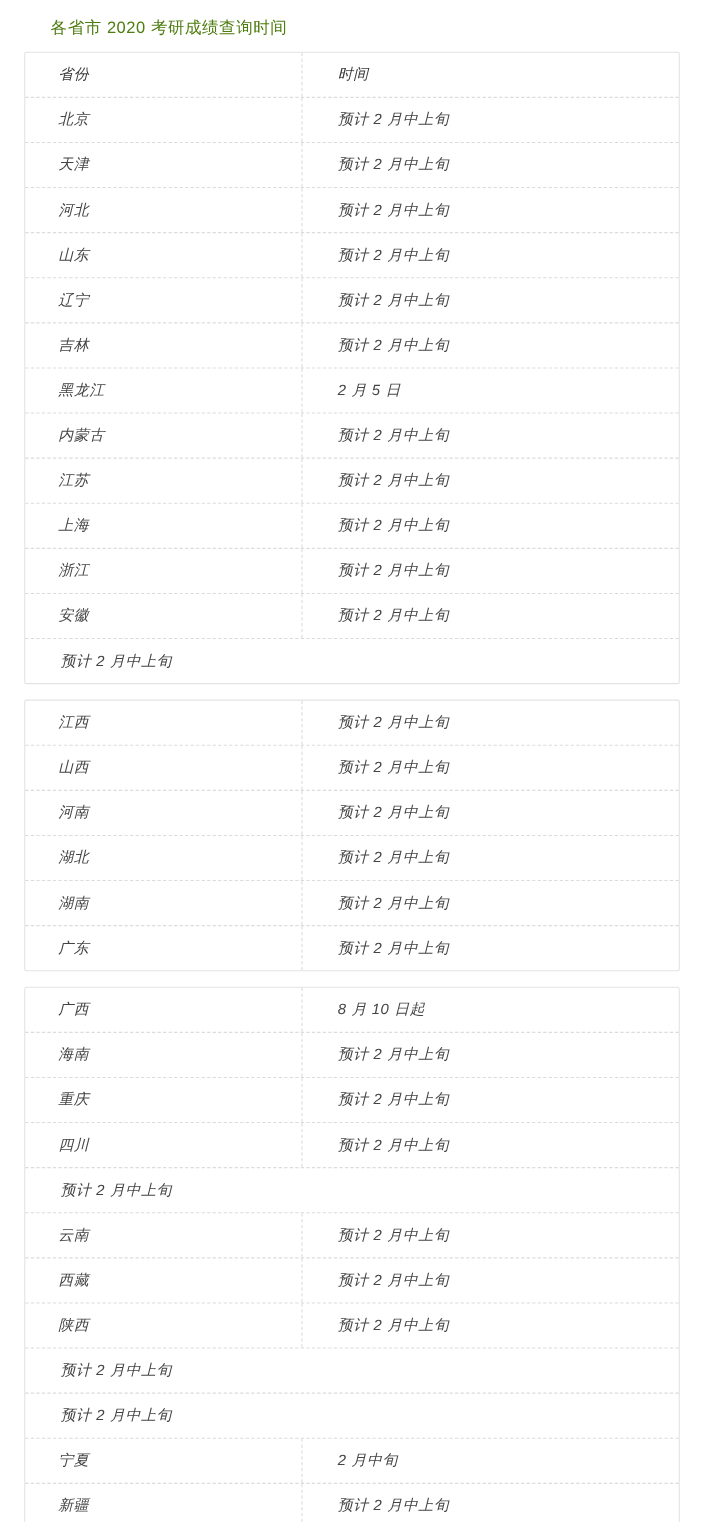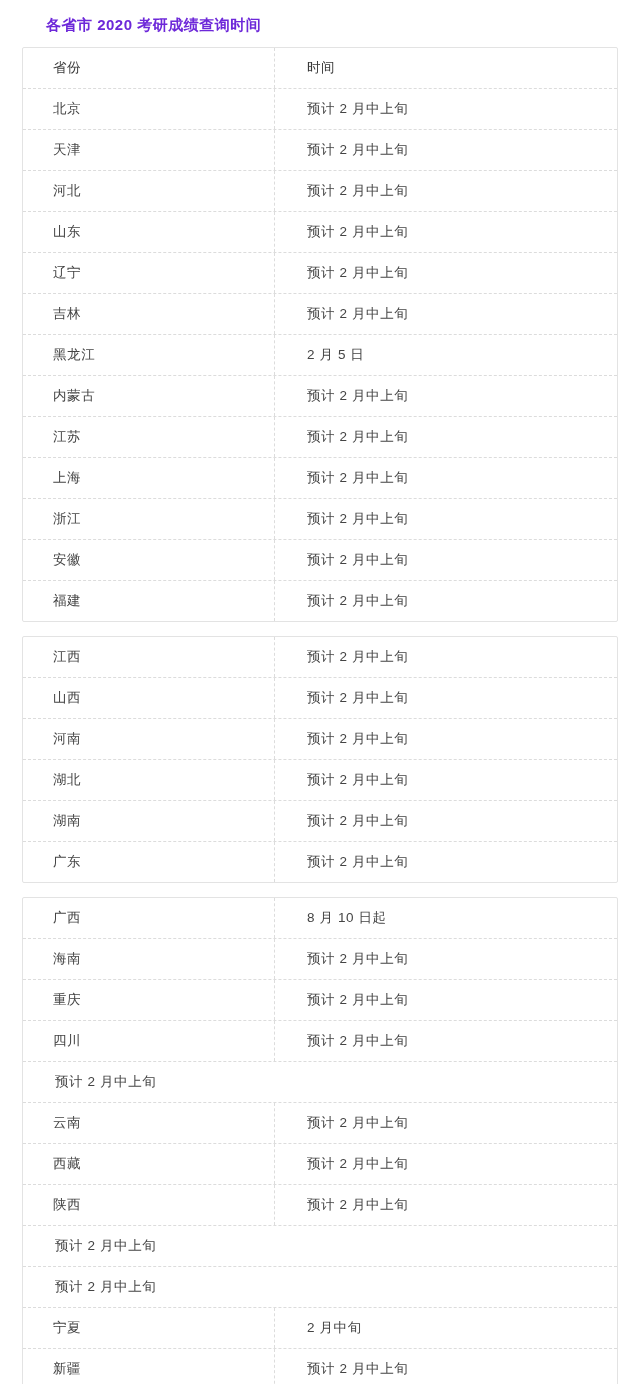--- a/index.html
+++ b/index.html
@@ -14,37 +14,38 @@
     color: #3c3c3c;
     -webkit-font-smoothing: antialiased;
   }
   .page {
     width: 640px;
     box-sizing: border-box;
     padding: 0;
   }
   .doc-title {
     font-size: 15px;
-    font-weight: bold;
-    color: #6d28d9;
+    font-weight: normal;
+    color: #4d7c0f;
     letter-spacing: 0.5px;
     padding: 16px 0 12px 46px;
   }
   .table-block {
     margin: 0 22px 14px 22px;
     border: 1px solid #e3e3e3;
     border-radius: 2px;
     box-sizing: border-box;
     background: #fff;
   }
   .row {
     display: flex;
     align-items: stretch;
     min-height: 40px;
     border-bottom: 1px dashed #dcdcdc;
+    font-style: italic;
   }
   .row:last-child {
     border-bottom: none;
   }
   .cell {
     display: flex;
     align-items: center;
     font-size: 13.5px;
     color: #444444;
     letter-spacing: 0.6px;
@@ -117,21 +118,20 @@
         </div>
         <div class="row">
           <div class="cell cell-prov">浙江</div>
           <div class="cell cell-time">预计 2 月中上旬</div>
         </div>
         <div class="row">
           <div class="cell cell-prov">安徽</div>
           <div class="cell cell-time">预计 2 月中上旬</div>
         </div>
         <div class="row">
-          <div class="cell cell-prov">福建</div>
           <div class="cell cell-time">预计 2 月中上旬</div>
         </div>
       </div>
       <div class="table-block">
         <div class="row">
           <div class="cell cell-prov">江西</div>
           <div class="cell cell-time">预计 2 月中上旬</div>
         </div>
         <div class="row">
           <div class="cell cell-prov">山西</div>

